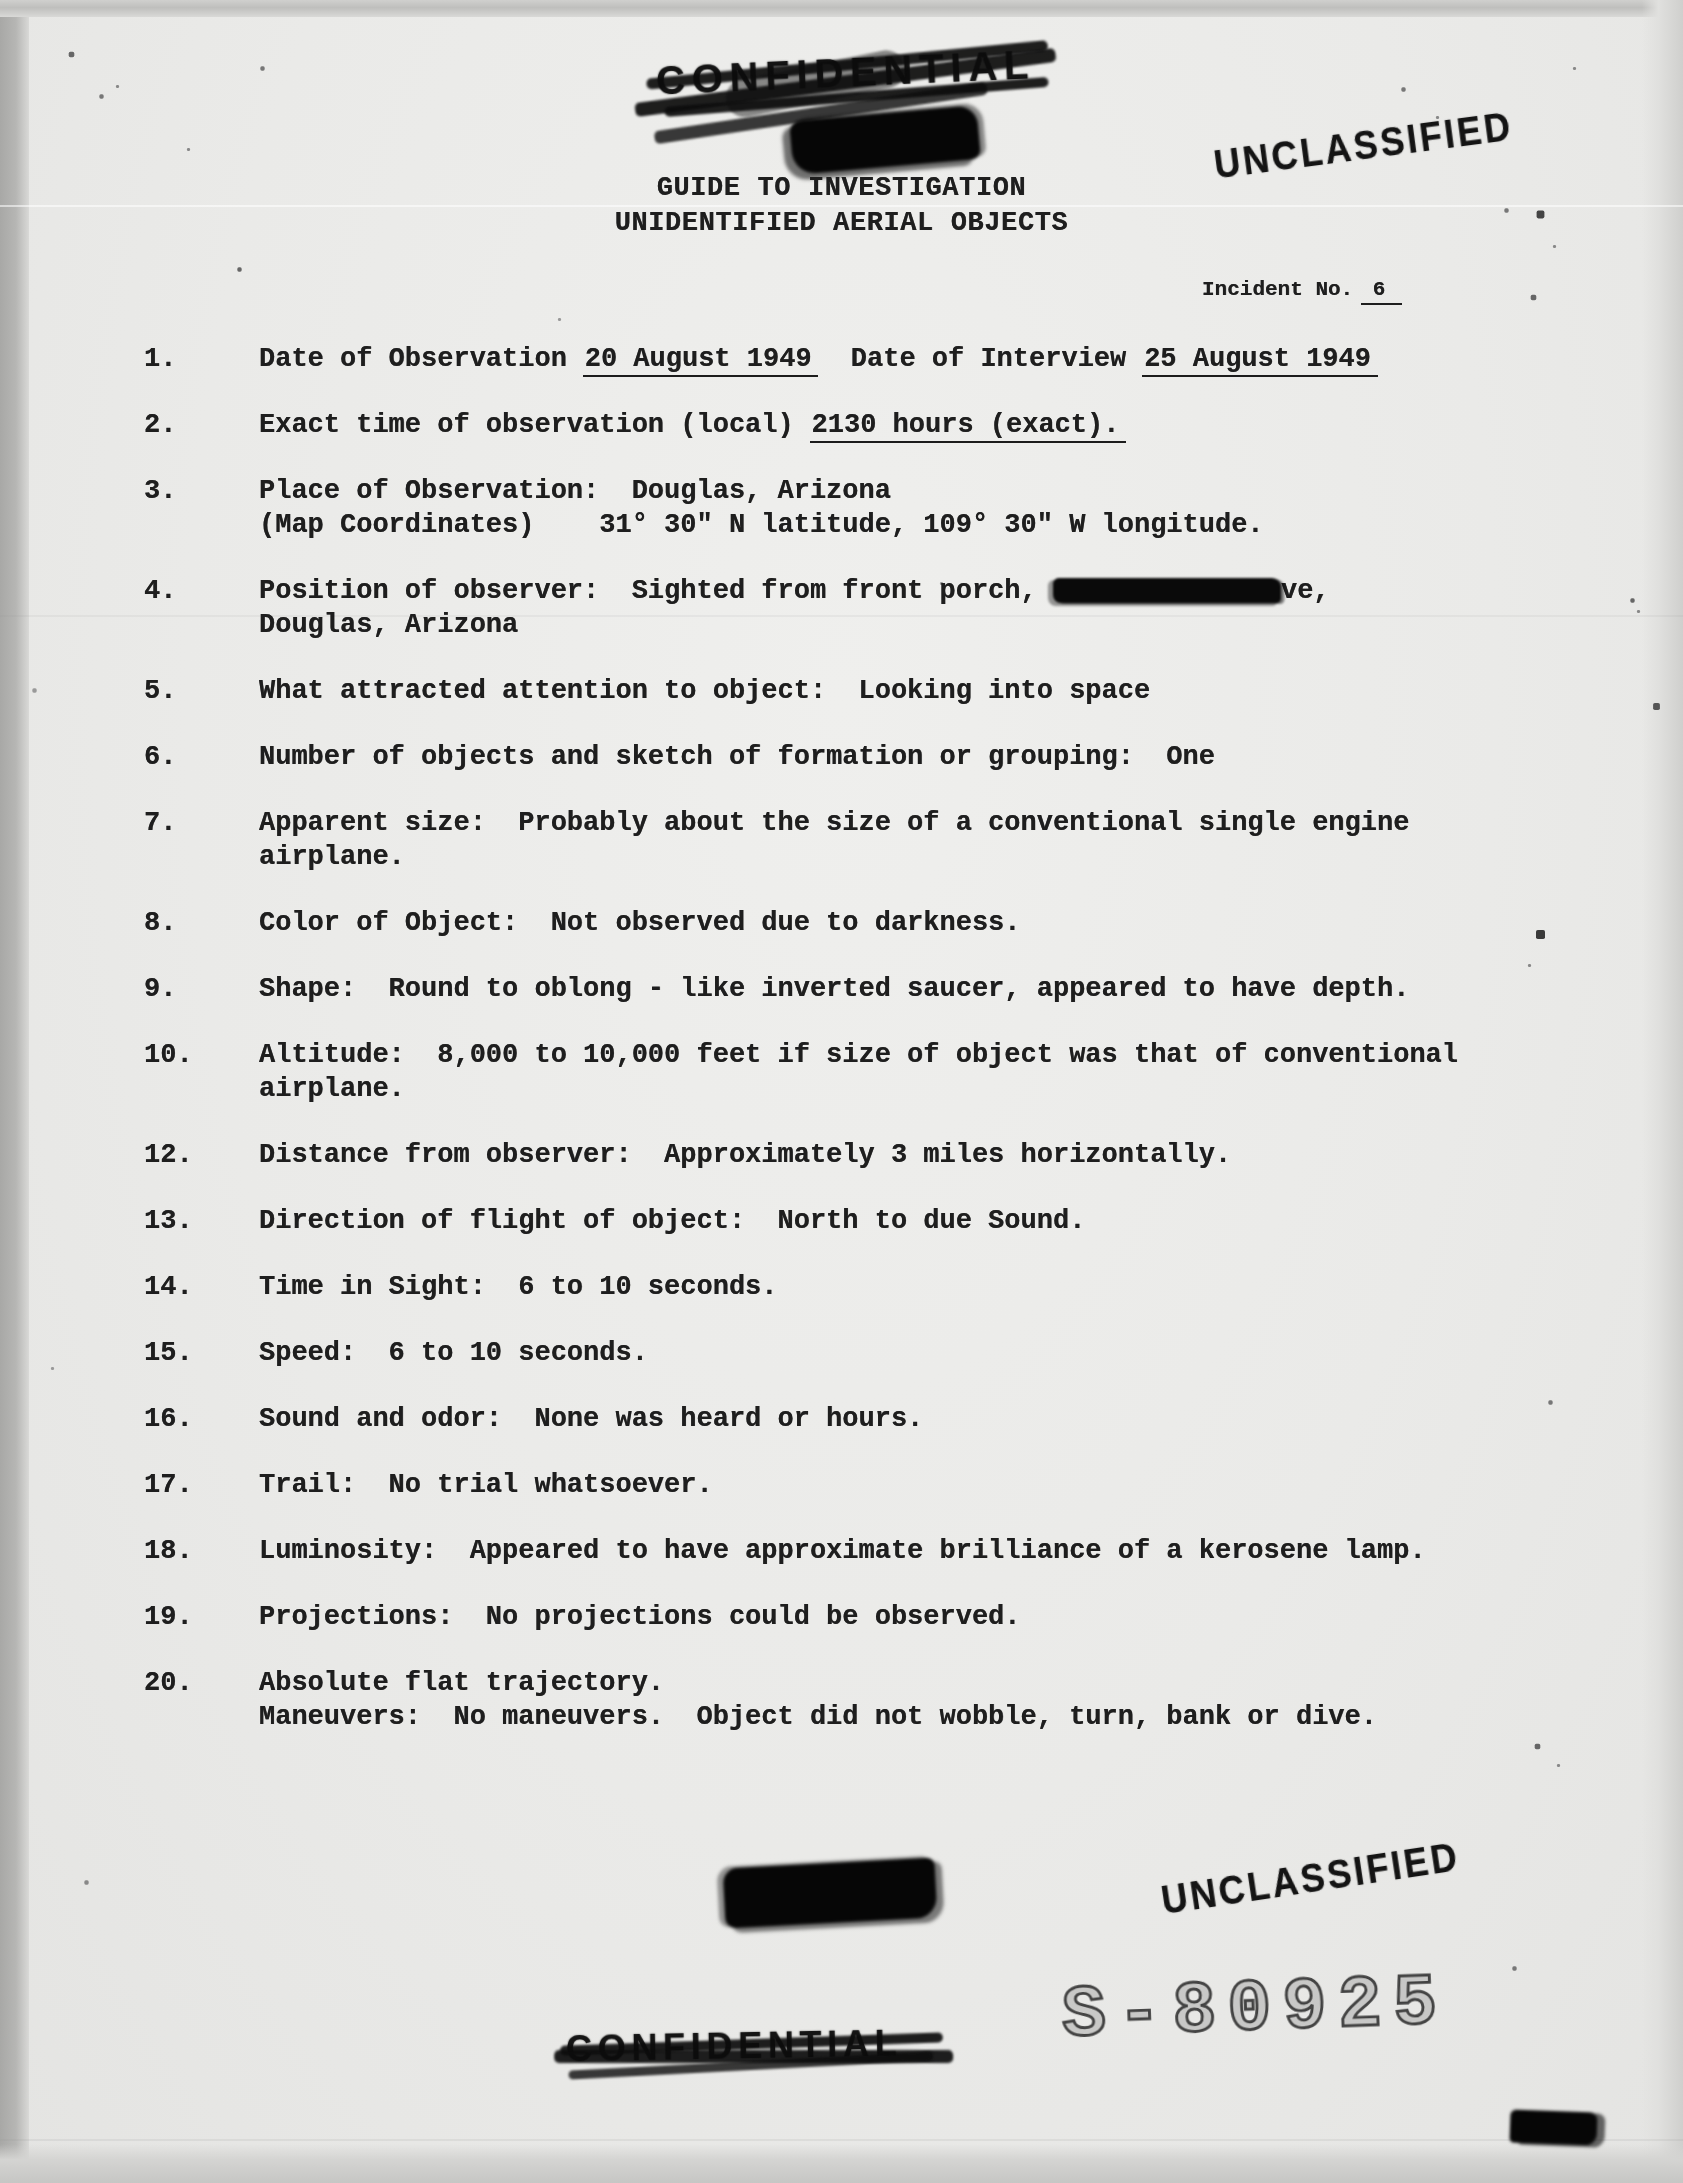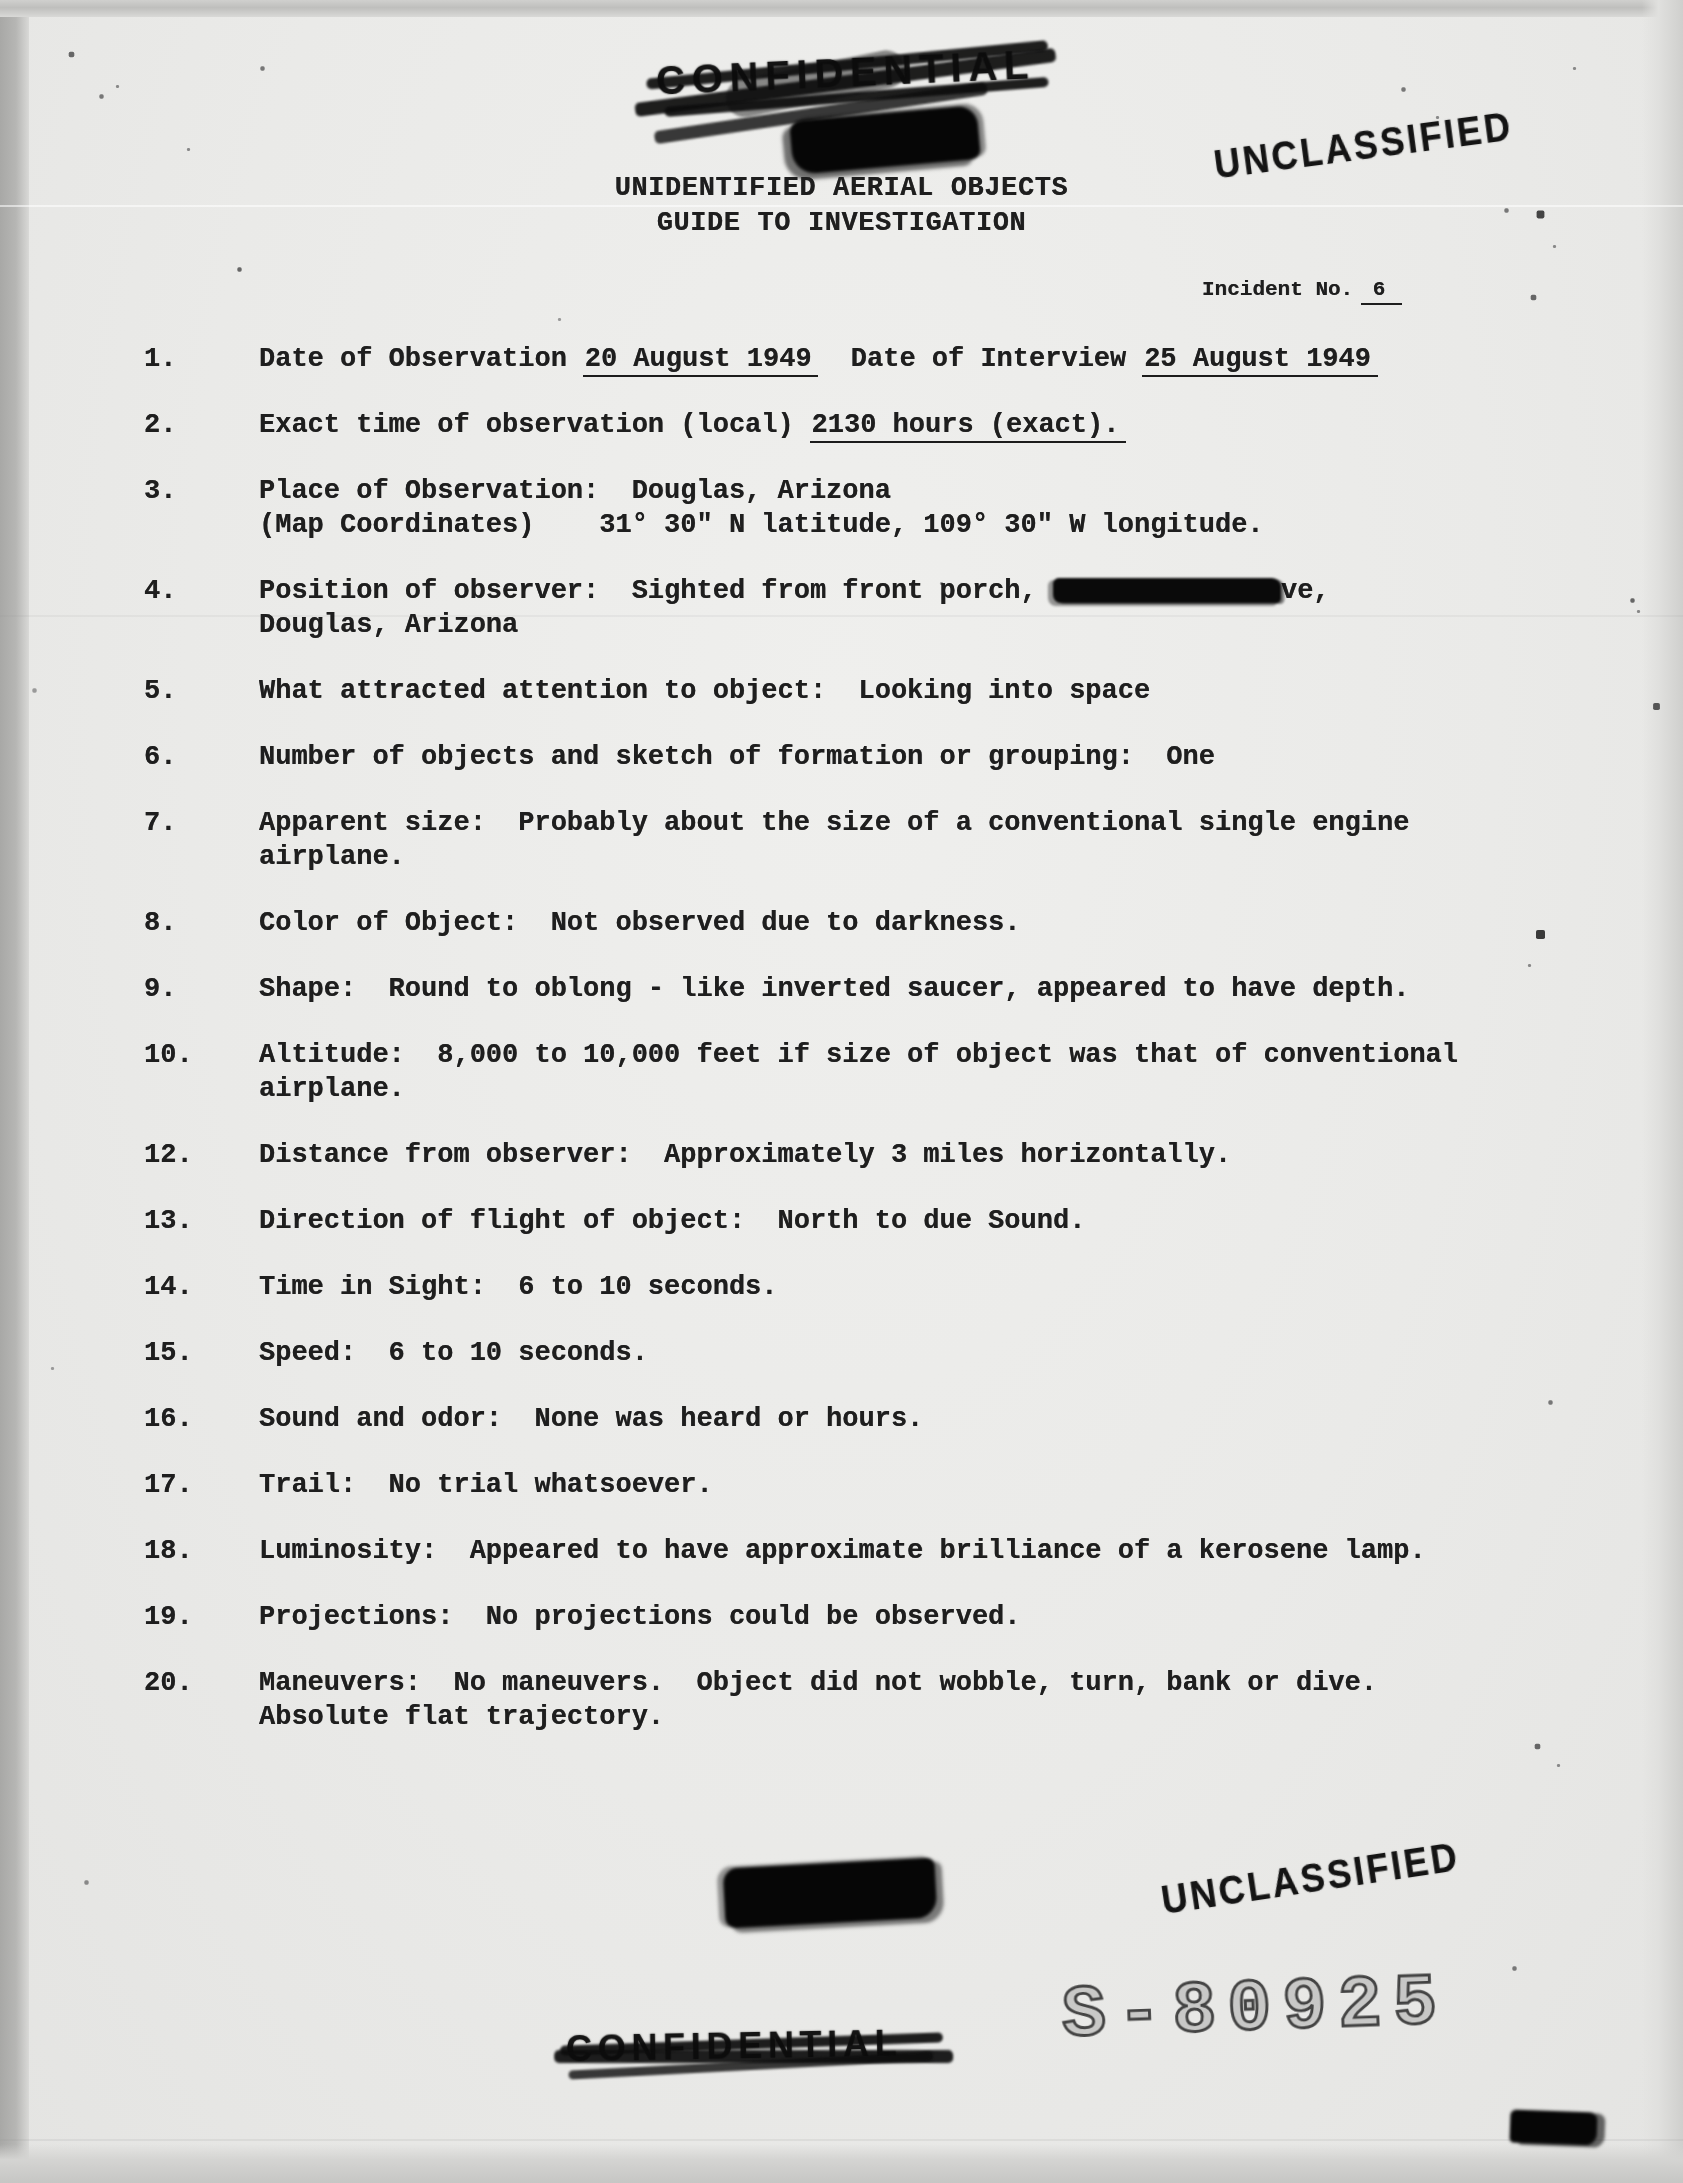--- a/index.html
+++ b/index.html
@@ -109,22 +109,22 @@
     <span class="scr s2"></span>
     <span class="scr s3"></span>
     <span class="scr s4"></span>
     <span class="scr s5"></span>
   </div>
   <div class="blob blob-top"></div>
 
   <div class="stamp unclass unclass-top">UNCLASSIFIED</div>
 
   <div class="title tw">
+    <div>GUIDE TO INVESTIGATION</div>
     <div>UNIDENTIFIED AERIAL OBJECTS</div>
-    <div>GUIDE TO INVESTIGATION</div>
   </div>
 
   <div class="incident tw"><span>Incident No.</span><span class="inc-num">6</span>
   </div>
 
   <div class="items tw" id="items">
       <div class="item">
         <div class="item-num">1.</div>
         <div class="item-body">
           <div class="line"><span>Date of Observation </span><span class="u">20 August 1949</span><span>  Date of Interview </span><span class="u">25 August 1949</span></div>
@@ -232,22 +232,22 @@
       </div>
       <div class="item">
         <div class="item-num">19.</div>
         <div class="item-body">
           <div class="line"><span>Projections:  No projections could be observed.</span></div>
         </div>
       </div>
       <div class="item">
         <div class="item-num">20.</div>
         <div class="item-body">
+          <div class="line"><span>Absolute flat trajectory.</span></div>
           <div class="line"><span>Maneuvers:  No maneuvers.  Object did not wobble, turn, bank or dive.</span></div>
-          <div class="line"><span>Absolute flat trajectory.</span></div>
         </div>
       </div>
     </div>
 
   <div class="blob blob-bottom"></div>
   <div class="stamp unclass unclass-bottom">UNCLASSIFIED</div>
 
   <div class="stamp conf conf-bottom">
     <span class="conf-word">CONFIDENTIAL</span>
     <span class="scr s1"></span>

